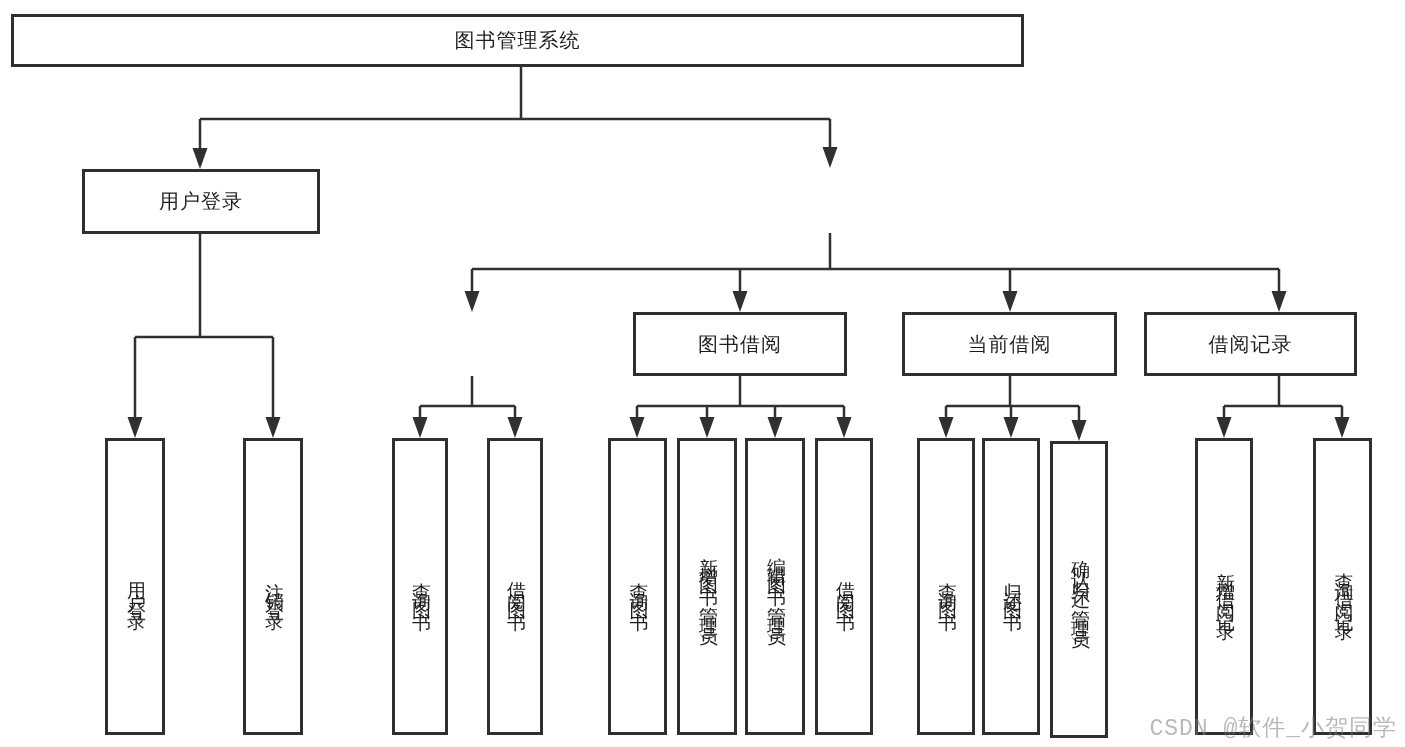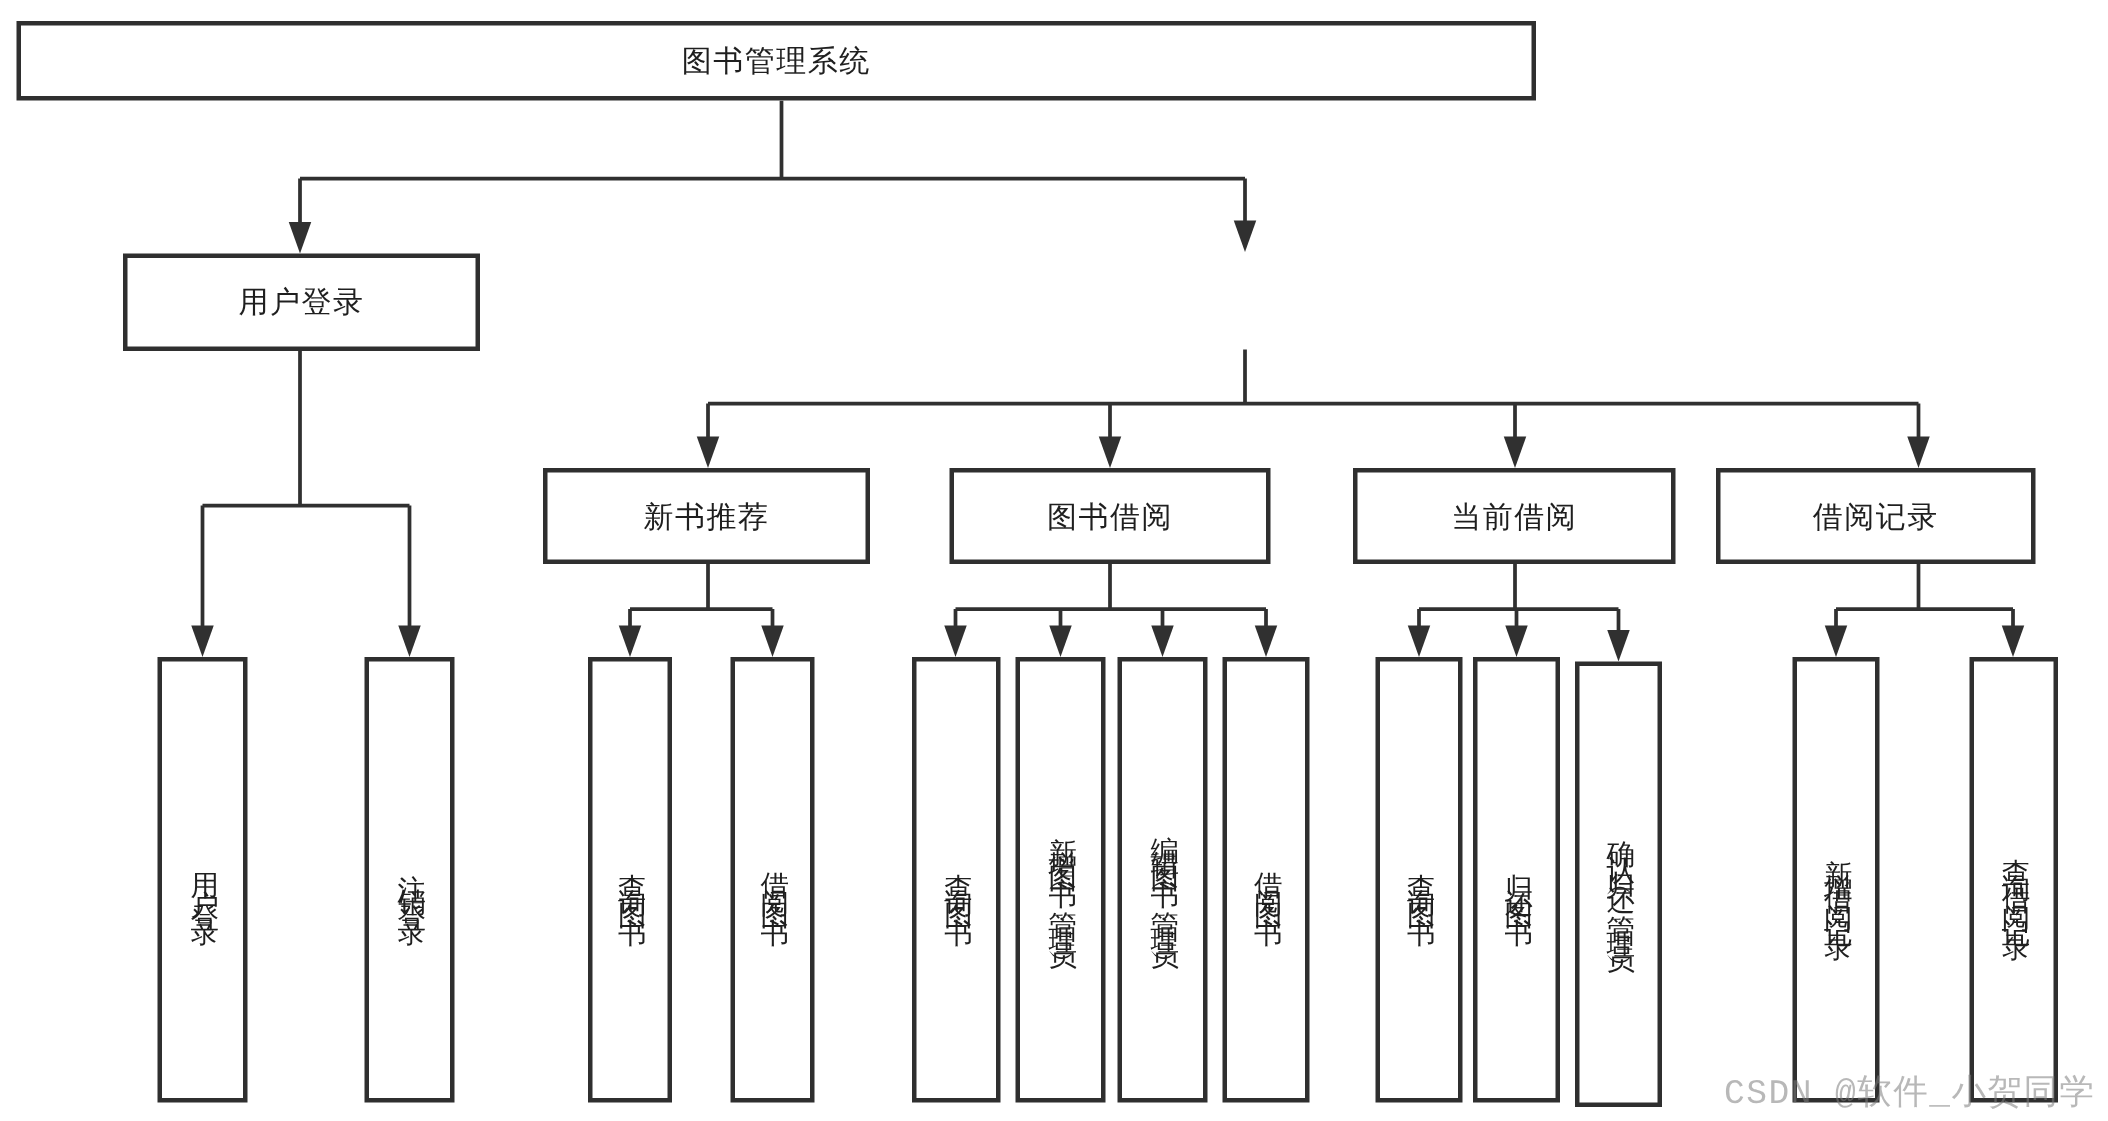--- a/index.html
+++ b/index.html
@@ -113,23 +113,20 @@
   </svg>
 
   <div class="box hbox" style="left:11px;top:14px;width:1013px;height:53px">
     <span class="lbl">图书管理系统</span>
   </div>
 
   <div class="box hbox" style="left:82px;top:169px;width:238px;height:65px">
     <span class="lbl">用户登录</span>
   </div>
 
-  <div class="box hbox" style="left:362px;top:312px;width:218px;height:64px">
-    <span class="lbl">新书推荐</span>
-  </div>
   <div class="box hbox" style="left:902px;top:312px;width:215px;height:64px">
     <span class="lbl">当前借阅</span>
   </div>
   <div class="box hbox" style="left:633px;top:312px;width:214px;height:64px">
     <span class="lbl">图书借阅</span>
   </div>
   <div class="box hbox" style="left:1144px;top:312px;width:213px;height:64px">
     <span class="lbl">借阅记录</span>
   </div>
 

